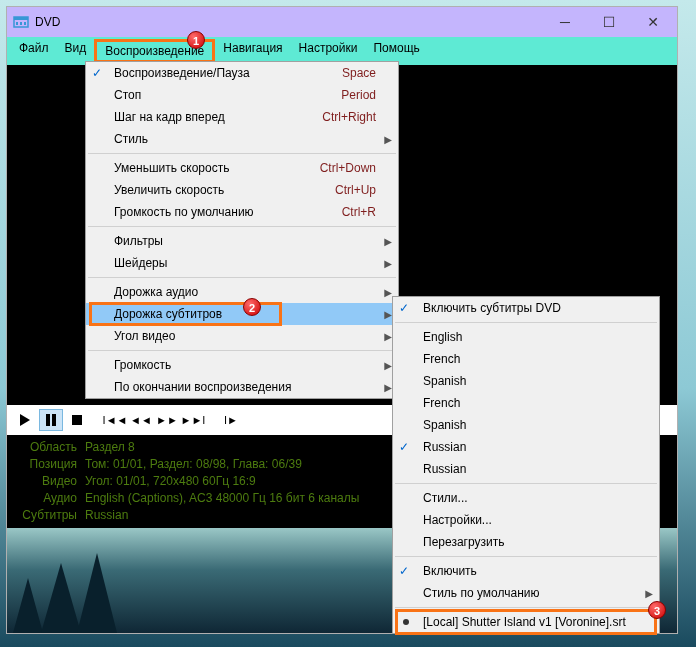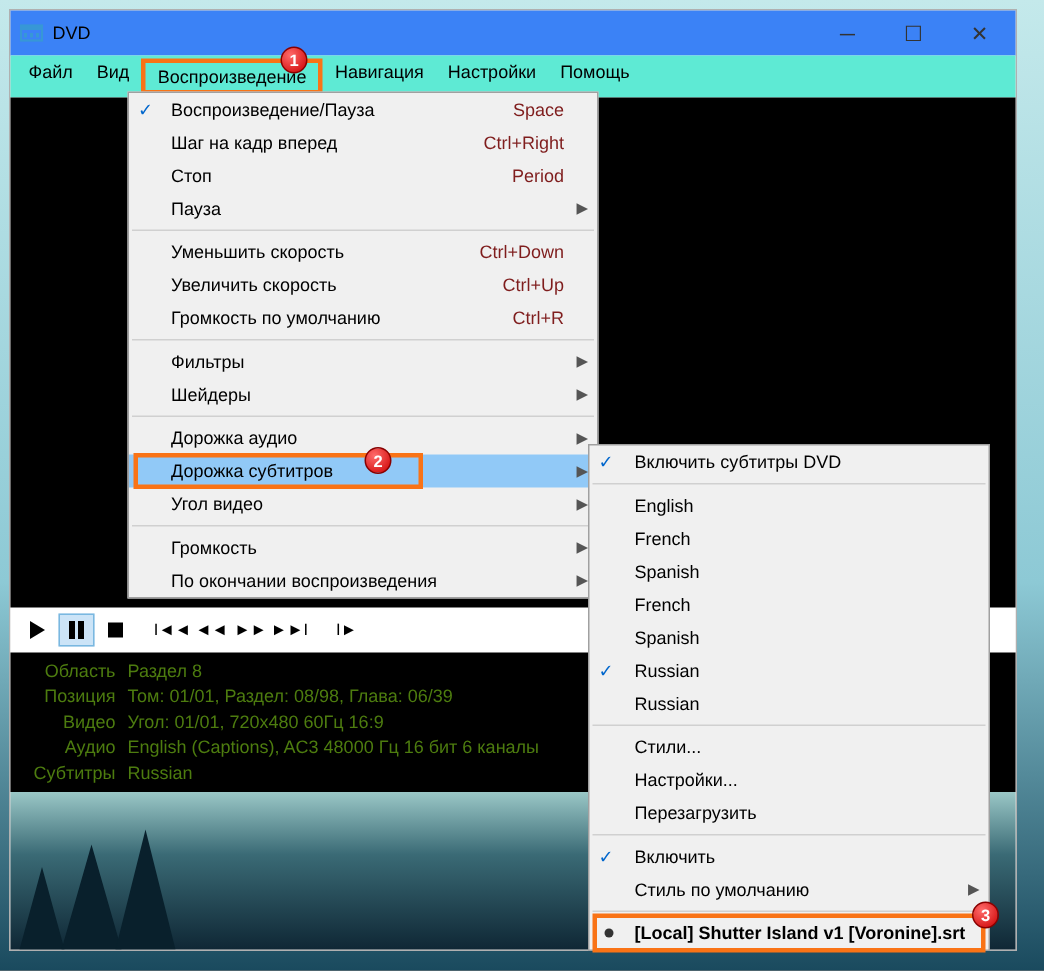--- a/index.html
+++ b/index.html
@@ -20,21 +20,21 @@
     top: 6px;
     width: 672px;
     background: #fff;
     border: 1px solid #b0b0b0;
   }
   .titlebar {
     height: 30px;
     display: flex;
     align-items: center;
     padding: 0 2px 0 6px;
-    background: #3b82f6;
+    background: #c4b5fd;
   }
   .titlebar .icon { width: 16px; height: 16px; margin-right: 6px; }
   .titlebar .title { flex: 1; font-size: 12px; }
   .winbtn {
     width: 44px; height: 28px;
     display: flex; align-items: center; justify-content: center;
     font-size: 14px;
     color: #333;
   }
   .menubar {
@@ -190,29 +190,29 @@
 
   <div class="video-area"></div>
 
   <div class="dropdown">
     <div class="row">
       <span class="check">✓</span>
       <span class="lbl">Воспроизведение/Пауза</span>
       <span class="accel">Space</span>
     </div>
     <div class="row">
+      <span class="lbl">Стоп</span>
+      <span class="accel">Period</span>
+    </div>
+    <div class="row">
       <span class="lbl">Шаг на кадр вперед</span>
       <span class="accel">Ctrl+Right</span>
     </div>
     <div class="row">
-      <span class="lbl">Стоп</span>
-      <span class="accel">Period</span>
-    </div>
-    <div class="row">
-      <span class="lbl">Пауза</span>
+      <span class="lbl">Стиль</span>
       <span class="arrow">▶</span>
     </div>
     <div class="sep"></div>
     <div class="row">
       <span class="lbl">Уменьшить скорость</span>
       <span class="accel">Ctrl+Down</span>
     </div>
     <div class="row">
       <span class="lbl">Увеличить скорость</span>
       <span class="accel">Ctrl+Up</span>
@@ -349,19 +349,19 @@
   <div class="sep"></div>
   <div class="row">
     <span class="check">✓</span>
     <span class="lbl">Включить</span>
   </div>
   <div class="row">
     <span class="lbl">Стиль по умолчанию</span>
     <span class="arrow">▶</span>
   </div>
   <div class="sep"></div>
-  <div class="row hilite" style="position:relative;font-weight:bold;">
+  <div class="row hilite" style="position:relative;">
     <span class="red-box" style="position:absolute; left:2px; right:2px; top:-2px; bottom:-2px; pointer-events:none;"></span>
     <span class="dot"></span>
     <span class="lbl">[Local] Shutter Island v1 [Voronine].srt</span>
   </div>
 </div>
 <div class="badge" style="left:648px; top:601px;">3</div>
 
 </body></html>

